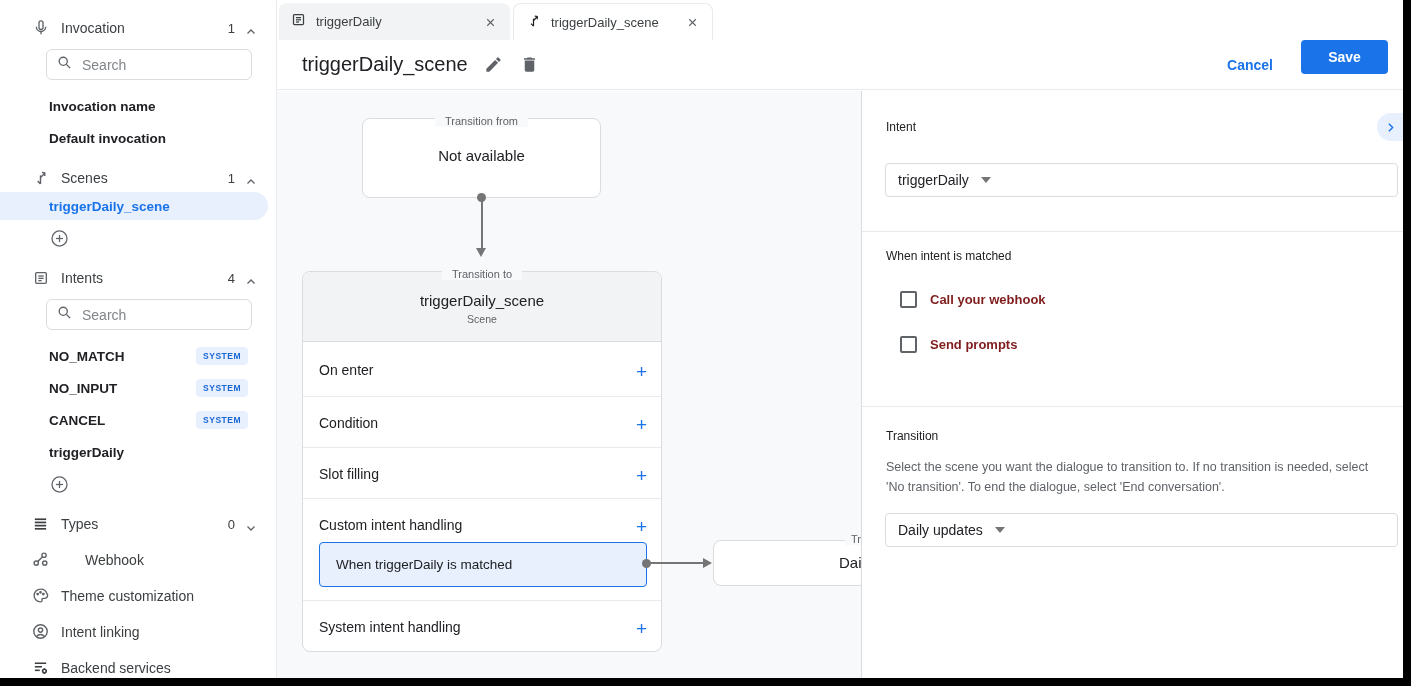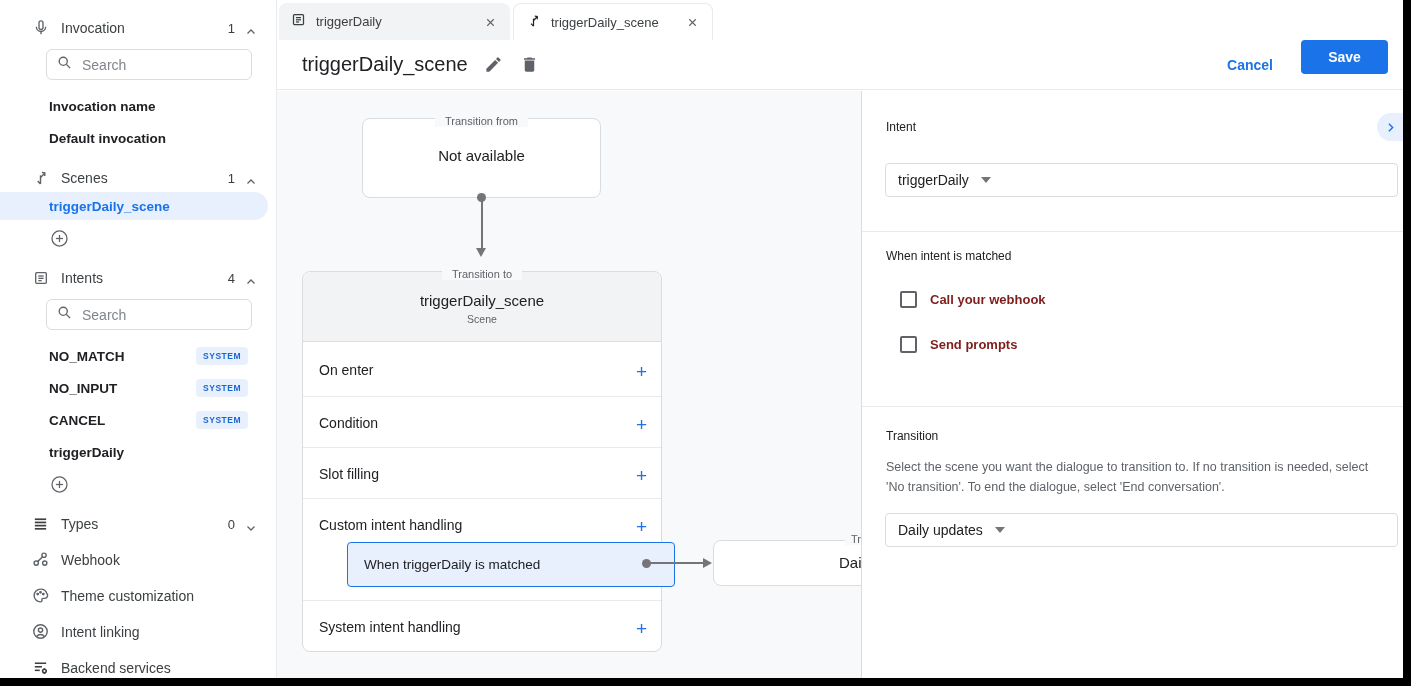--- a/index.html
+++ b/index.html
@@ -56,21 +56,21 @@
   .arrow-right { position:absolute; width:0; height:0; border-top:5px solid transparent; border-bottom:5px solid transparent; border-left:9px solid #757575; }
 
   .scene-card { left:25px; top:180px; width:360px; height:381px; }
   .sc-head { height:70px; background:#f1f3f4; border-bottom:1px solid #dadce0; border-radius:8px 8px 0 0; text-align:center; }
   .sc-title { padding-top:20px; font-size:15px; color:#202124; }
   .sc-sub { padding-top:4px; font-size:10.5px; color:#5f6368; }
   .sc-row { position:relative; border-bottom:1px solid #e8eaed; display:flex; align-items:flex-start;gap:44px; }
   .sc-row:last-child { border-bottom:none; }
   .sc-row .rlbl { font-size:14px; color:#202124; margin-left:16px; }
   .sc-row .rplus { margin-left:auto; margin-right:14px; color:#1a73e8; font-size:19px; line-height:19px; cursor:pointer; }
-  .sub-intent { position:absolute; left:16px; top:43px; width:328px; height:45px; background:#e8f0fe; border:1px solid #1a73e8; border-radius:4px; display:flex; align-items:center; cursor:pointer;margin-left:28px; }
+  .sub-intent { position:absolute; left:16px; top:43px; width:328px; height:45px; background:#e8f0fe; border:1px solid #1a73e8; border-radius:4px; display:flex; align-items:center; cursor:pointer; }
   .sub-intent span { margin-left:16px; font-size:13.5px; color:#202124; }
 
   .target-box { left:436px; top:449px; width:210px; height:46px; }
   .target-box .legend { text-align:left; }
   .target-box .legend span { position:absolute; left:131px; padding:0 6px; }
   .tb-content { position:absolute; left:125px; top:13px; font-size:15px; color:#202124; white-space:nowrap; }
 
   
   .panel { position:absolute; left:584px; top:91px; width:542px; height:587px; background:#fff; border-left:1px solid #dadce0; }
   .p-h1 { position:absolute; left:24px; font-size:12px; color:#202124; }
@@ -215,21 +215,21 @@
       </span>
       <span class="lbl">Types</span>
       <span class="cnt">0</span>
       <span class="chev">
         <svg width="12" height="12" viewBox="0 0 24 24" fill="none" stroke="#5f6368" stroke-width="2.5">
               <polyline points="5,9 12,16 19,9"></polyline>
             </svg>
       </span>
     </div>
 
-    <div class="srow" style="top:540px;">
+    <div class="srow" style="top:540px;gap:24px;">
       <span class="ico">
         <svg width="17" height="17" viewBox="0 0 24 24" fill="none" stroke="#5f6368" stroke-width="2">
               <circle cx="6" cy="17" r="3"></circle>
               <circle cx="17" cy="6" r="3"></circle>
               <circle cx="18" cy="17" r="3"></circle>
               <line x1="8" y1="15" x2="15" y2="8"></line>
             </svg>
       </span>
       <span class="lbl">Webhook</span>
     </div>

